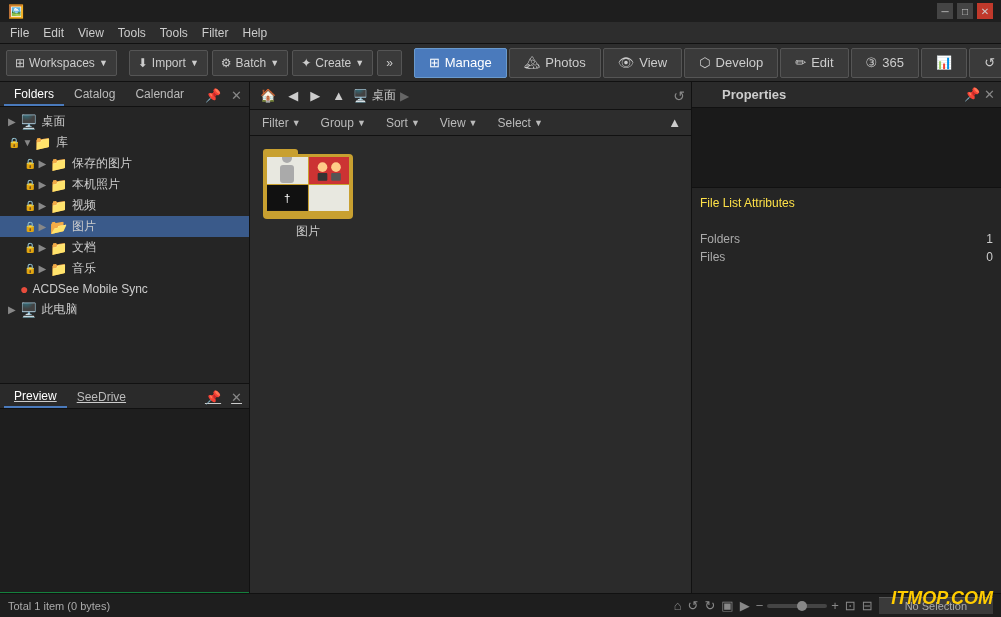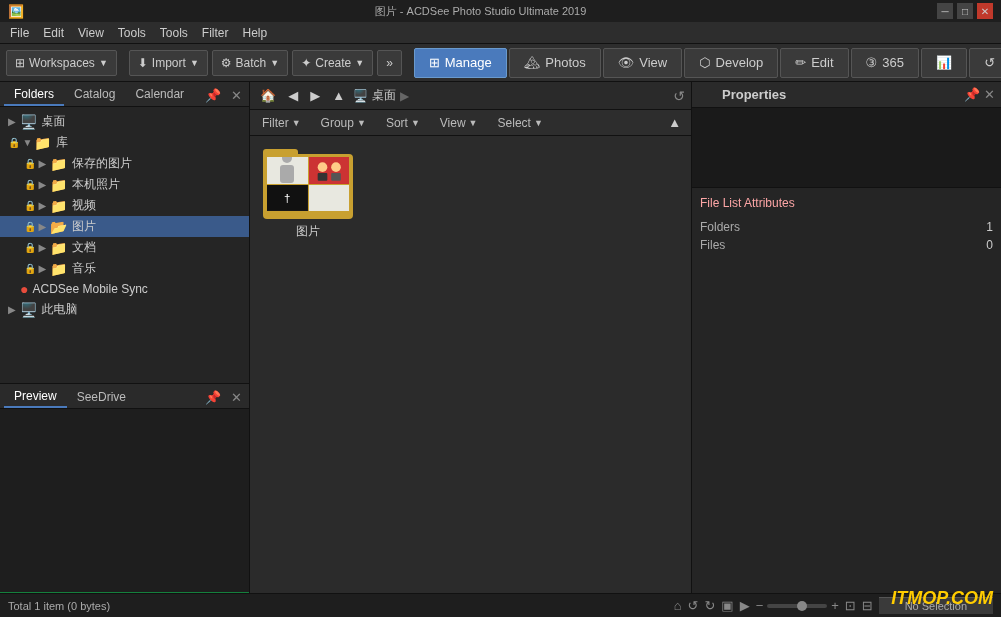--- a/index.html
+++ b/index.html
@@ -157,20 +157,21 @@
     .tree-arrow { color: #888; font-size: 10px; margin-right: 2px; width: 10px; }
     .tree-icon { font-size: 14px; margin-right: 4px; }
     .tree-label { font-size: 12px; color: #ccc; }
     .lock-icon { color: #666; font-size: 10px; margin-right: 2px; }
 
     
     #preview-panel {
       background: #15803d;
       border-top: 1px solid #111;
       height: 210px;
+      text-decoration: underline;
     }
     #preview-tabs {
       display: flex;
       background: #2a2a2a;
       border-bottom: 1px solid #111;
       padding: 2px 4px 0;
       align-items: center;
     }
     .preview-tab {
       padding: 3px 10px;
@@ -342,23 +343,23 @@
     }
     #props-preview {
       height: 80px;
       background: #1a1a1a;
       border-bottom: 1px solid #111;
     }
     #props-attrs {
       padding: 8px;
     }
     #props-attrs-title {
-      color: #fca5a5;
-      font-size: 12px;
-      margin-bottom: 8px;
+      color: #fde047;
+      font-size: 12px;
+      margin-bottom: 20px;
     }
     .attr-row {
       display: flex;
       justify-content: space-between;
       padding: 2px 0;
       font-size: 12px;
     }
     .attr-key { color: #aaa; }
     .attr-val { color: #ccc; }
 
@@ -437,21 +438,20 @@
     
     ::-webkit-scrollbar { width: 6px; height: 6px; }
     ::-webkit-scrollbar-track { background: #1e1e1e; }
     ::-webkit-scrollbar-thumb { background: #555; border-radius: 3px; }
   </style>
 </head>
 <body>
 
 <div id="titlebar">
   <span style="font-size:13px;">🖼️</span>
-  <span class="title">图片 - ACDSee Photo Studio Ultimate 2019</span>
   <div class="win-controls">
     <button class="win-btn">─</button>
     <button class="win-btn">□</button>
     <button class="win-btn" style="background:#c0392b;">✕</button>
   </div>
 </div>
 
 <div id="menubar">
   <span>File</span>
   <span>Edit</span>

